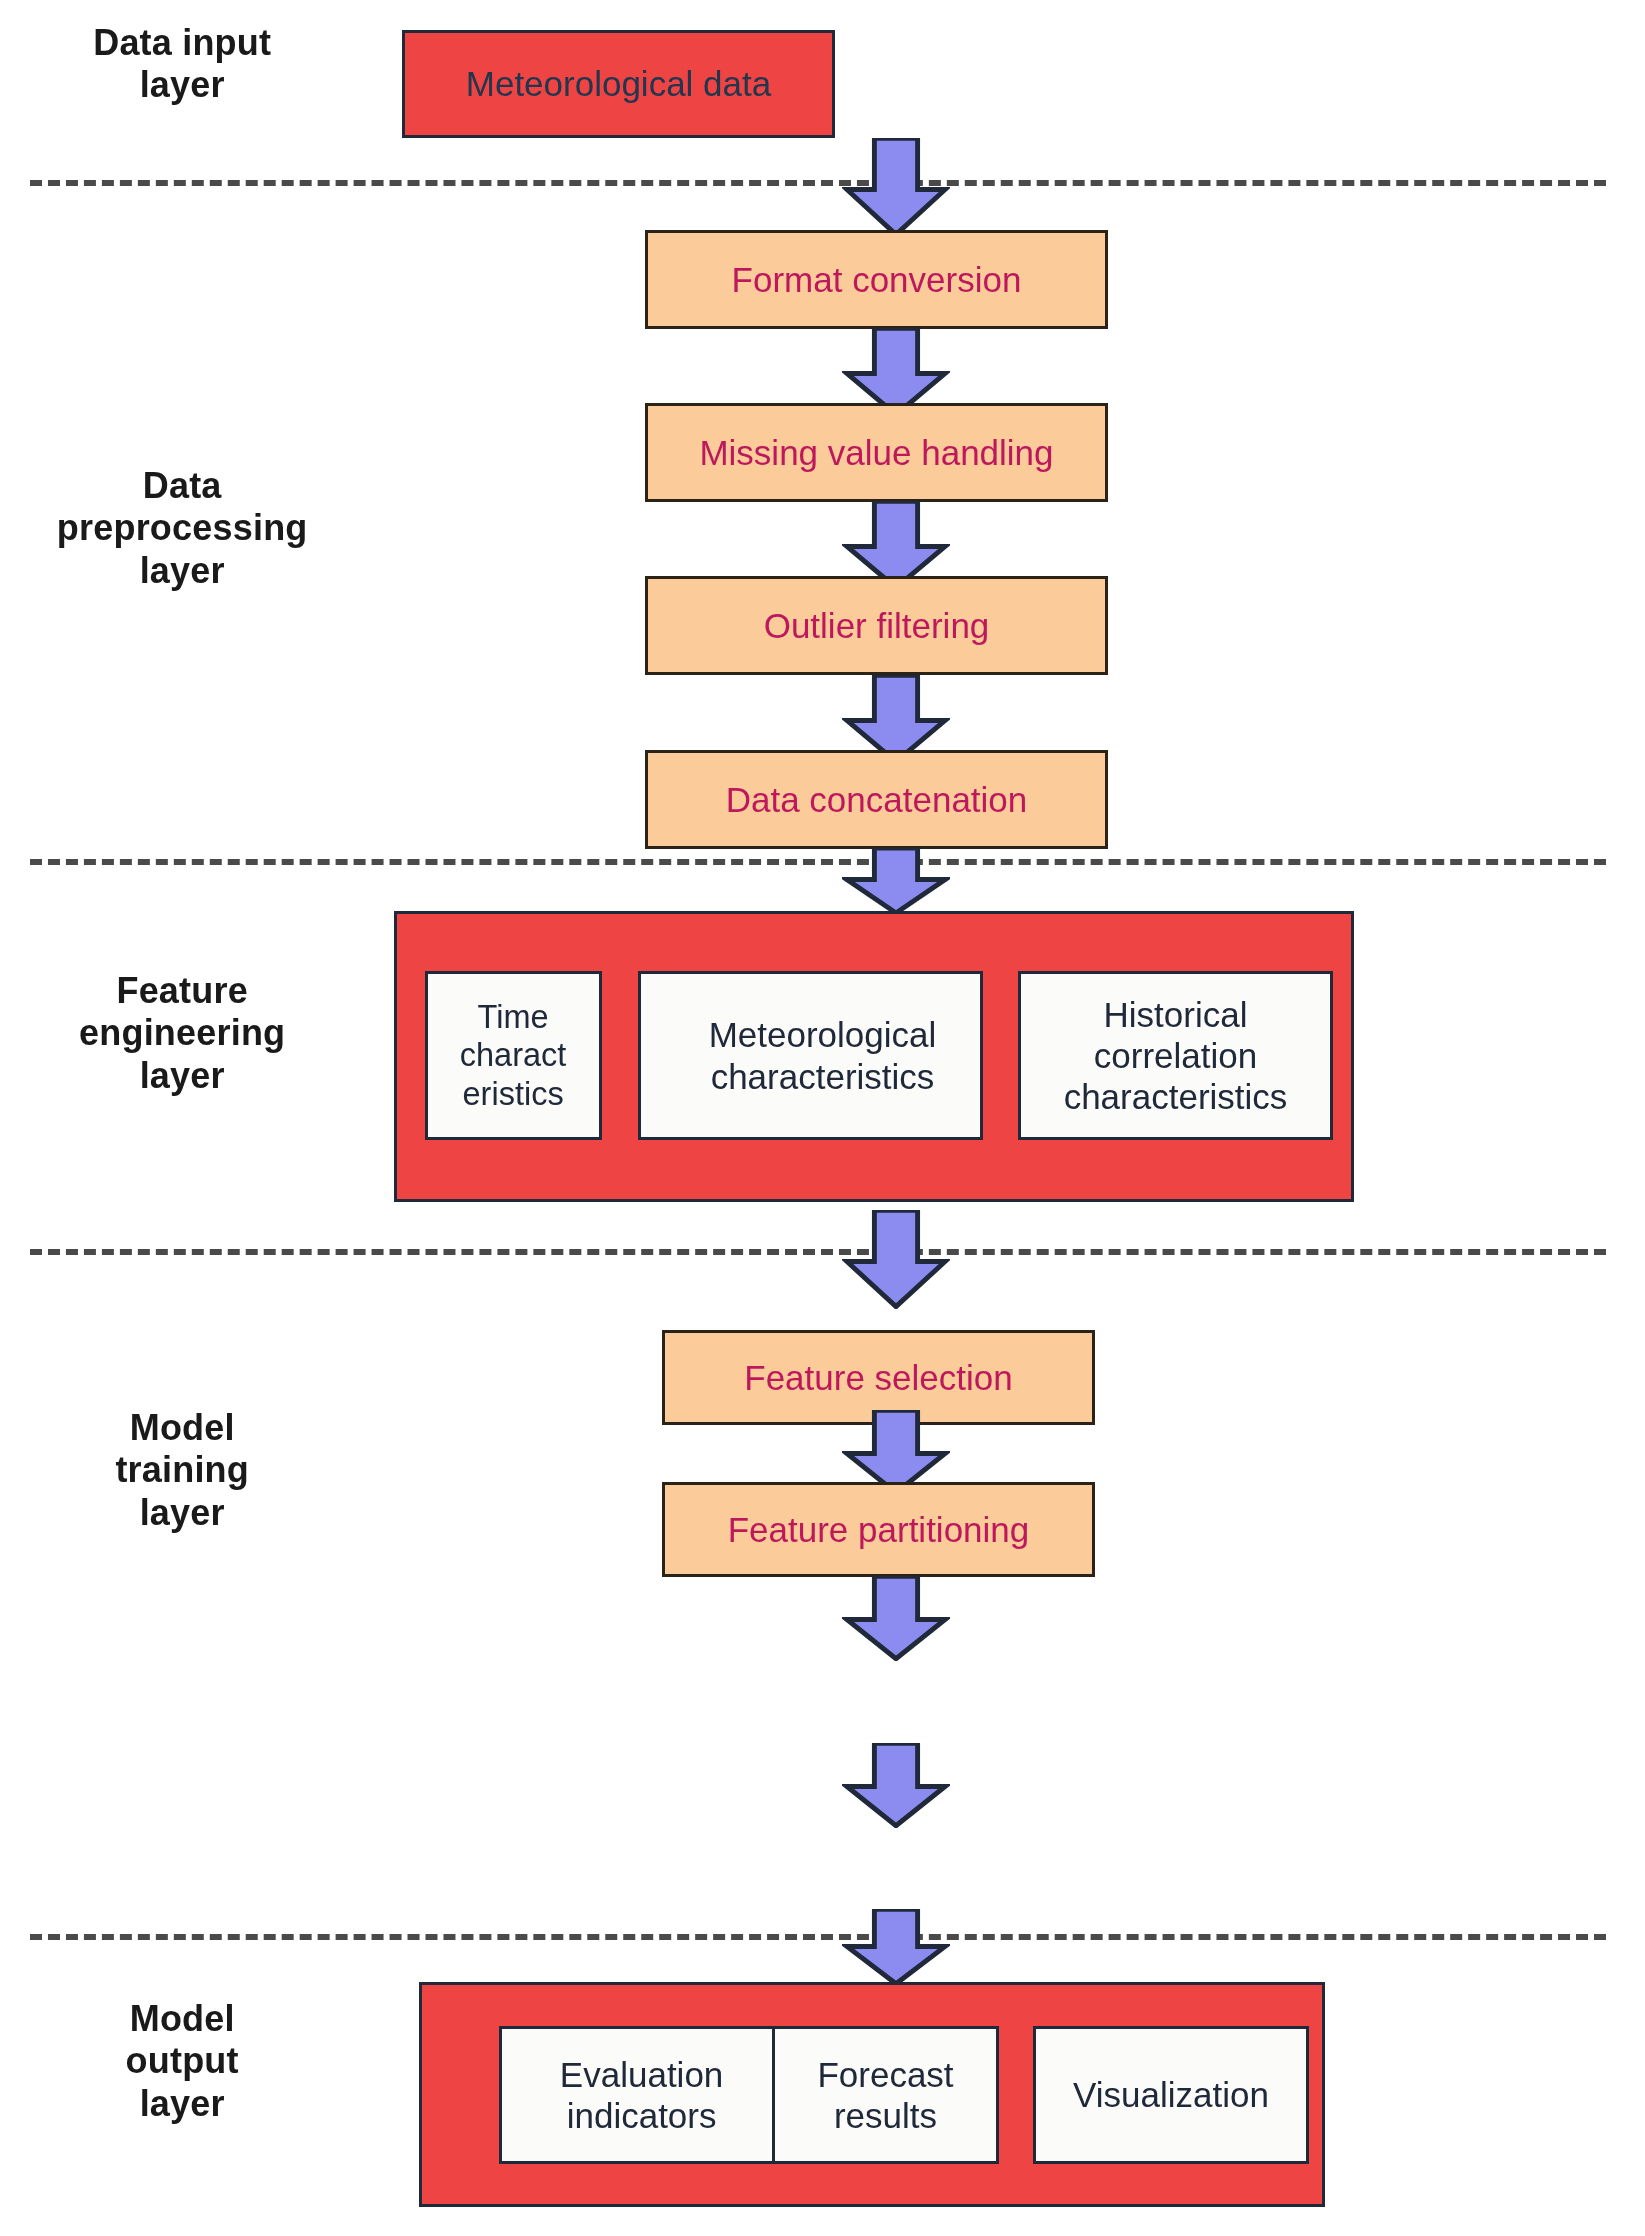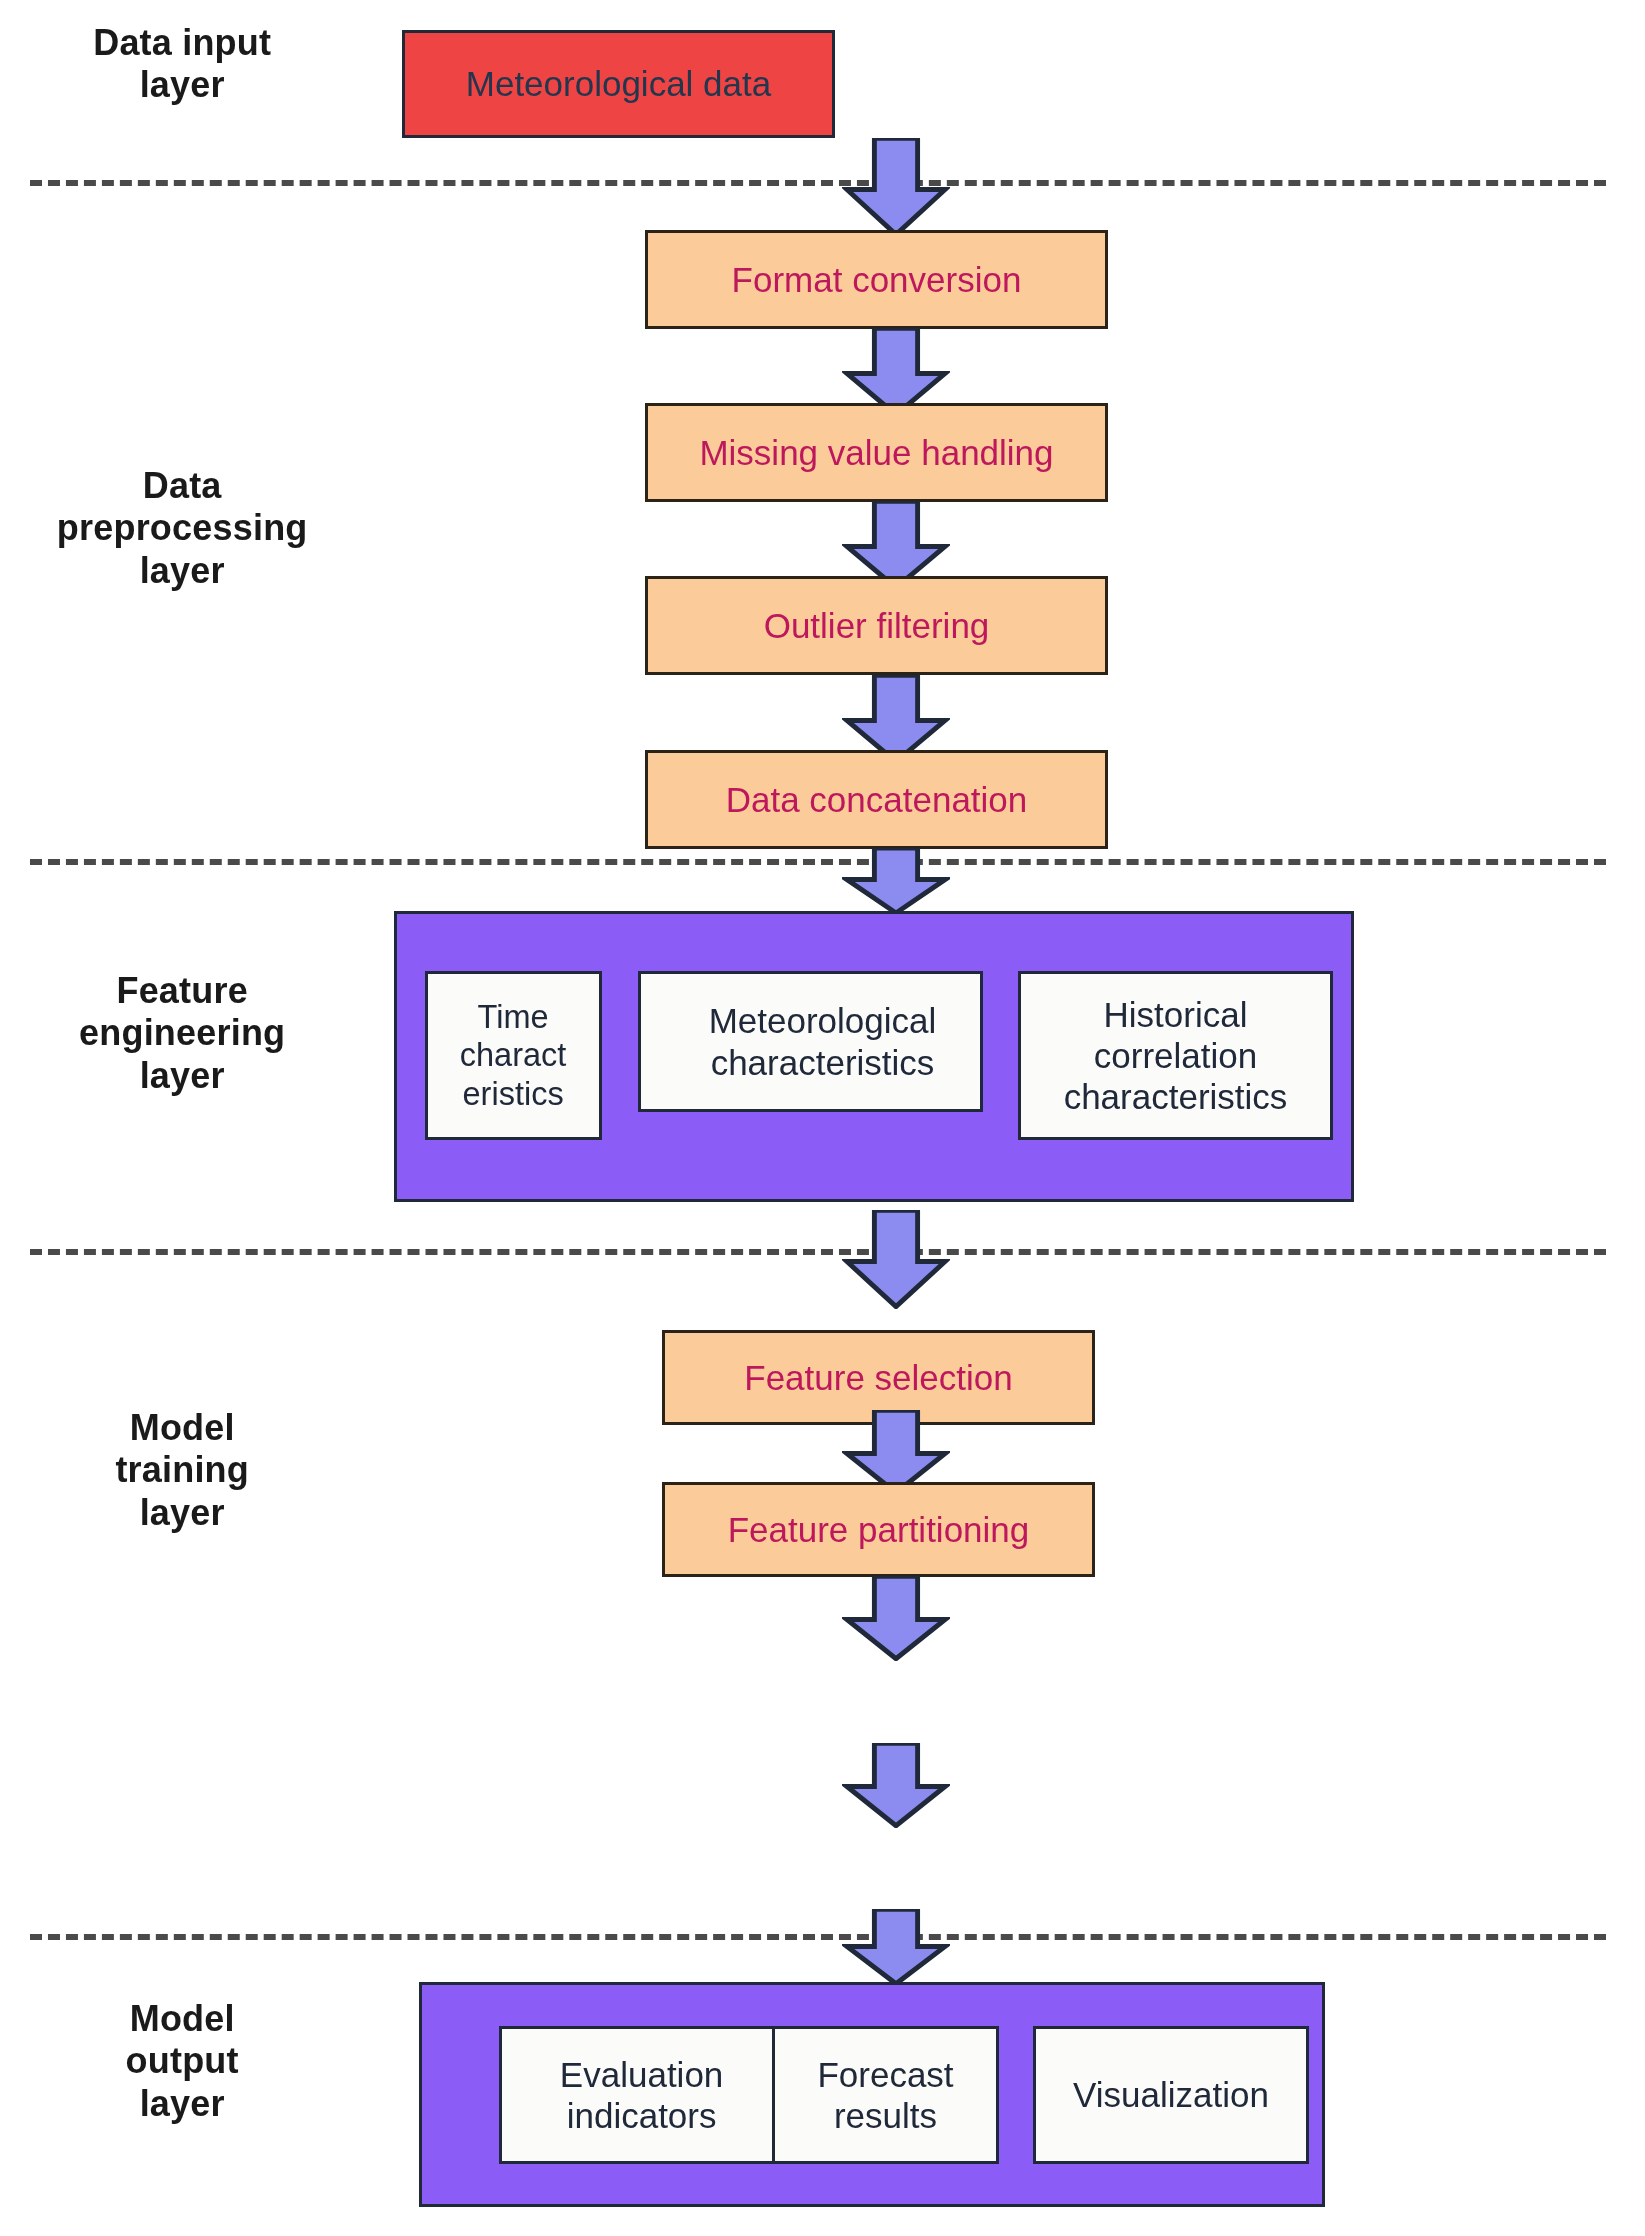--- a/index.html
+++ b/index.html
@@ -65,21 +65,21 @@
   .node.white {
     background: #FBFBF9;
     border-color: #20293a;
     color: #20293a;
   }
 
   
   .group-box {
     position: absolute;
     box-sizing: border-box;
-    background: #8b5cf6;
+    background: #ef4444;
     border: 3.9px solid #20293a;
   }
 
   
   .arrow {
     position: absolute;
   }
   .arrow svg { display: block; }
 </style>
 </head>
@@ -150,21 +150,21 @@
     <svg width="108" height="67" viewBox="0 0 110 68">
       <polygon points="33,0 77,0 77,32 105,32 55,66 5,32 33,32" fill="#8C8CF0" stroke="#20293a" stroke-width="5" stroke-linejoin="miter"></polygon>
     </svg>
   </div>
 
   <div class="group-box" style="left:394px; top:911px; width:960px; height:291px;">
     <div class="node white" style="left:27.6px; top:57px; width:177px; height:169px; white-space:pre-line; font-size:32.5px;">Time
 charact
 eristics</div>
 
-    <div class="node white" style="left:241px; top:57px; width:345px; height:141px; white-space:pre-line;padding-left:24px;">Meteorological
+    <div class="node white" style="left:241px; top:57px; width:345px; height:169px; white-space:pre-line;padding-left:24px;">Meteorological
 characteristics</div>
 
     <div class="node white" style="left:621px; top:57px; width:315px; height:169px; white-space:pre-line;">Historical
 correlation
 characteristics</div>
   </div>
 
   <div class="arrow" style="left:842px; top:1210px;">
     <svg width="108" height="99" viewBox="0 0 110 100">
       <polygon points="33,0 77,0 77,52 105,52 55,98 5,52 33,52" fill="#8C8CF0" stroke="#20293a" stroke-width="5" stroke-linejoin="miter"></polygon>

